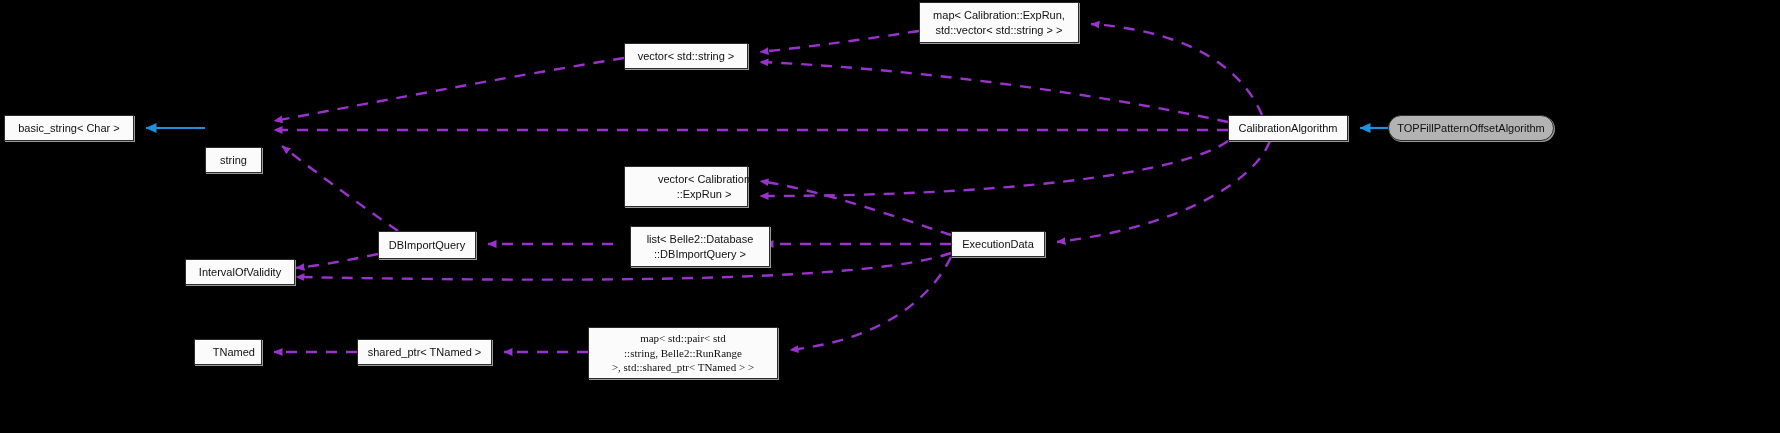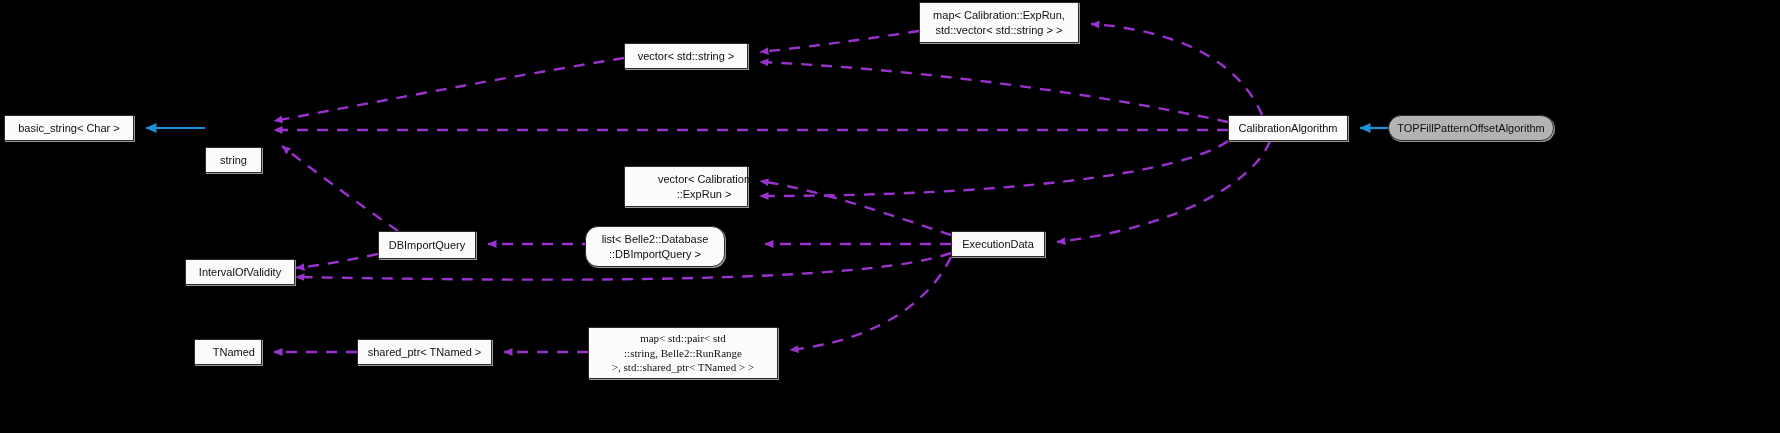--- a/index.html
+++ b/index.html
@@ -140,21 +140,21 @@
   <div id="node-layer">
       <div class="node" style="left: 4px; top: 115px; width: 130px; height: 26px;"><span class="node-label">basic_string&lt; Char &gt;</span></div>
       <div class="node" style="left: 205px; top: 115px; width: 57px; height: 26px; margin-top: 32px;"><span class="node-label">string</span></div>
       <div class="node" style="left: 624px; top: 43px; width: 124px; height: 26px;"><span class="node-label">vector&lt; std::string &gt;</span></div>
       <div class="node" style="left: 919px; top: 2px; width: 160px; height: 41px;"><span class="node-label">map&lt; Calibration::ExpRun,
 std::vector&lt; std::string &gt; &gt;</span></div>
       <div class="node" style="left: 1228px; top: 115px; width: 120px; height: 26px;"><span class="node-label">CalibrationAlgorithm</span></div>
       <div class="node highlight" style="left: 1388px; top: 115px; width: 166px; height: 26px; border-radius: 13px;"><span class="node-label">TOPFillPatternOffsetAlgorithm</span></div>
       <div class="node" style="left: 624px; top: 166px; width: 124px; height: 41px; padding-left: 36px;"><span class="node-label">vector&lt; Calibration
 ::ExpRun &gt;</span></div>
-      <div class="node" style="left: 585px; top: 226px; width: 140px; height: 41px; border-radius: 13px;"><span class="node-label">list&lt; Belle2::Database
+      <div class="node" style="left: 630px; top: 226px; width: 140px; height: 41px;"><span class="node-label">list&lt; Belle2::Database
 ::DBImportQuery &gt;</span></div>
       <div class="node" style="left: 378px; top: 231px; width: 98px; height: 28px;"><span class="node-label">DBImportQuery</span></div>
       <div class="node" style="left: 185px; top: 259px; width: 110px; height: 26px;"><span class="node-label">IntervalOfValidity</span></div>
       <div class="node" style="left: 951px; top: 231px; width: 94px; height: 26px;"><span class="node-label">ExecutionData</span></div>
       <div class="node" style="left: 194px; top: 339px; width: 68px; height: 26px; justify-content: flex-end;"><span class="node-label">TNamed</span></div>
       <div class="node" style="left: 357px; top: 339px; width: 135px; height: 26px;"><span class="node-label">shared_ptr&lt; TNamed &gt;</span></div>
       <div class="node" style="left: 588px; top: 327px; width: 190px; height: 52px; font-family: Liberation Serif, serif;"><span class="node-label">map&lt; std::pair&lt; std
 ::string, Belle2::RunRange
 &gt;, std::shared_ptr&lt; TNamed &gt; &gt;</span></div>
     </div>

